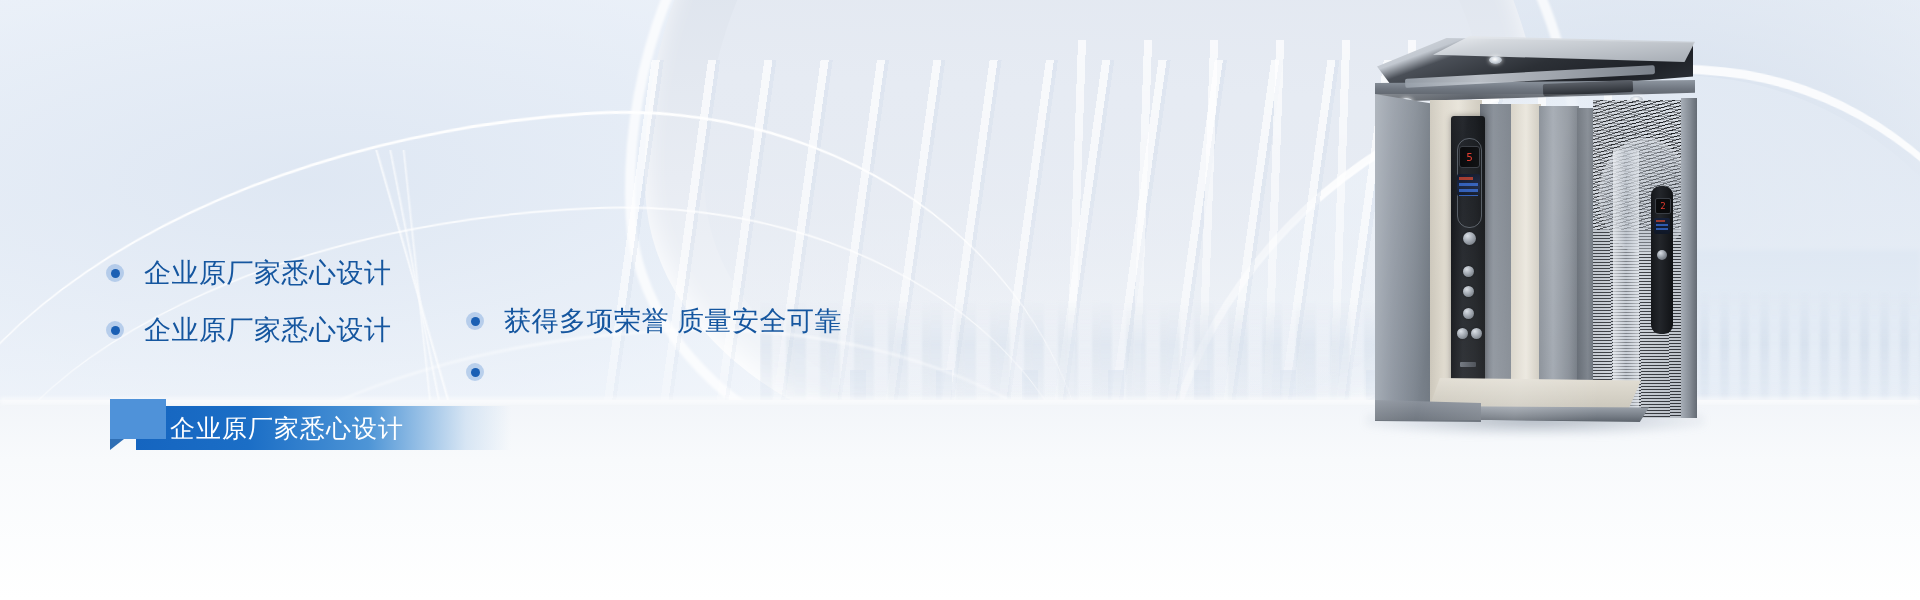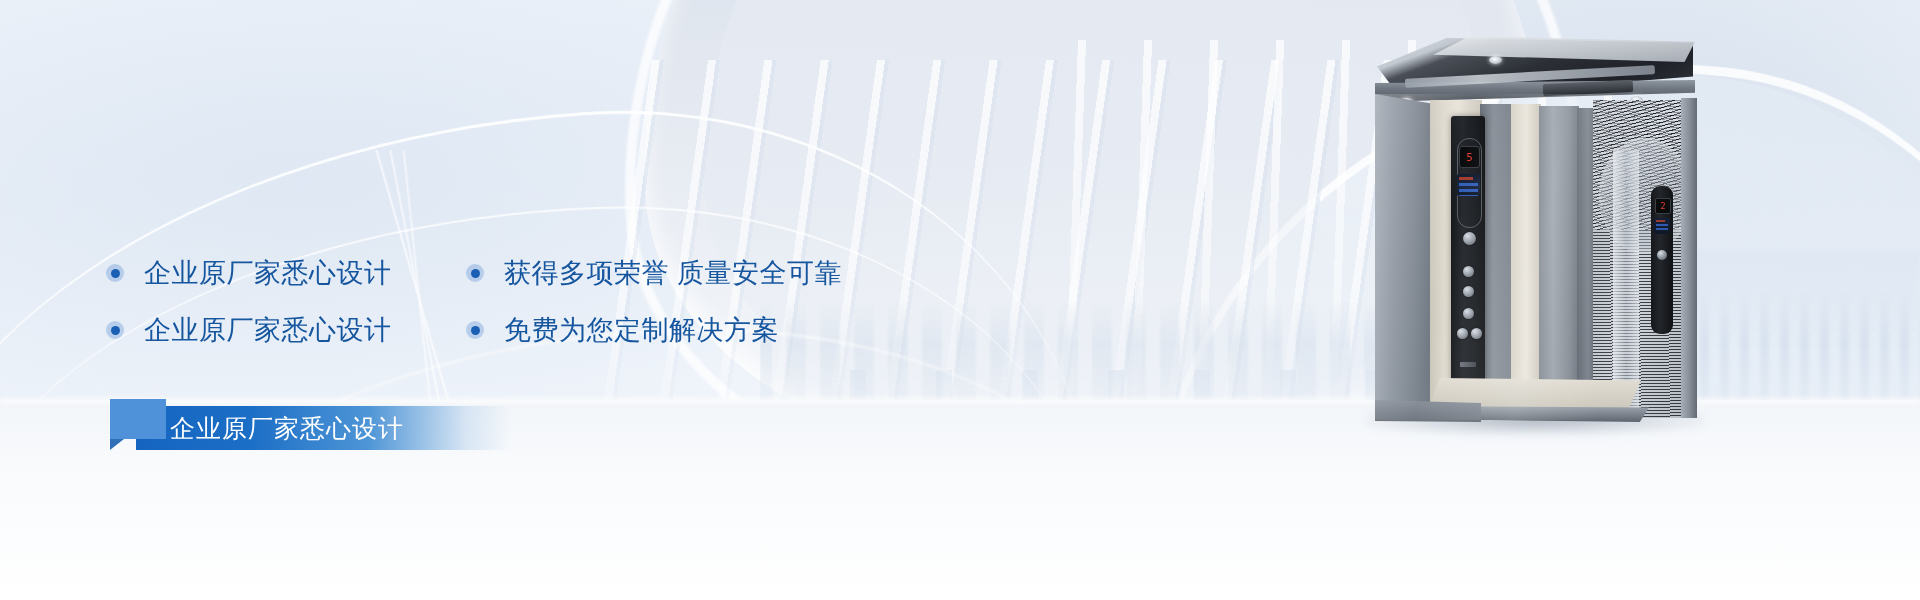--- a/index.html
+++ b/index.html
@@ -168,21 +168,21 @@
     position:absolute;left:100px;top:139px;
     font-size:62px;line-height:72px;font-weight:bold;
     letter-spacing:1px;color:#1b1b1b;white-space:nowrap;
     text-shadow:0 1px 2px rgba(255,255,255,.8);
   }
 
   .bullets{position:absolute;left:106px;top:258px;width:860px;}
   .bullet-row{display:flex;align-items:flex-start;height:57px;}
   .bullet-col{display:flex;align-items:center;}
   .bullet-col.c1{width:360px;}
-  .bullet-col.c2{width:480px;}
+  .bullet-col.c2{width:480px;margin-top:48px;}
   .dot{
     width:18px;height:18px;border-radius:50%;
     background:rgba(57,122,203,.28);
     display:inline-flex;align-items:center;justify-content:center;
     flex:0 0 auto;margin-right:20px;
   }
   .dot::after{
     content:"";width:9px;height:9px;border-radius:50%;
     background:#1a5fb4;display:block;
   }
@@ -450,21 +450,20 @@
         </div>
       </div>
 
       <div class="bullet-row">
         <div class="bullet-col c1">
           <span class="dot"></span>
           <span class="bullet-text">企业原厂家悉心设计</span>
         </div>
         <div class="bullet-col c2">
           <span class="dot"></span>
-          <span class="bullet-text">免费为您定制解决方案</span>
         </div>
       </div>
 
     </div>
 
     <div class="tag">
       <span class="tag-flag"></span>
       <span class="tag-text">企业原厂家悉心设计</span>
     </div>
 

